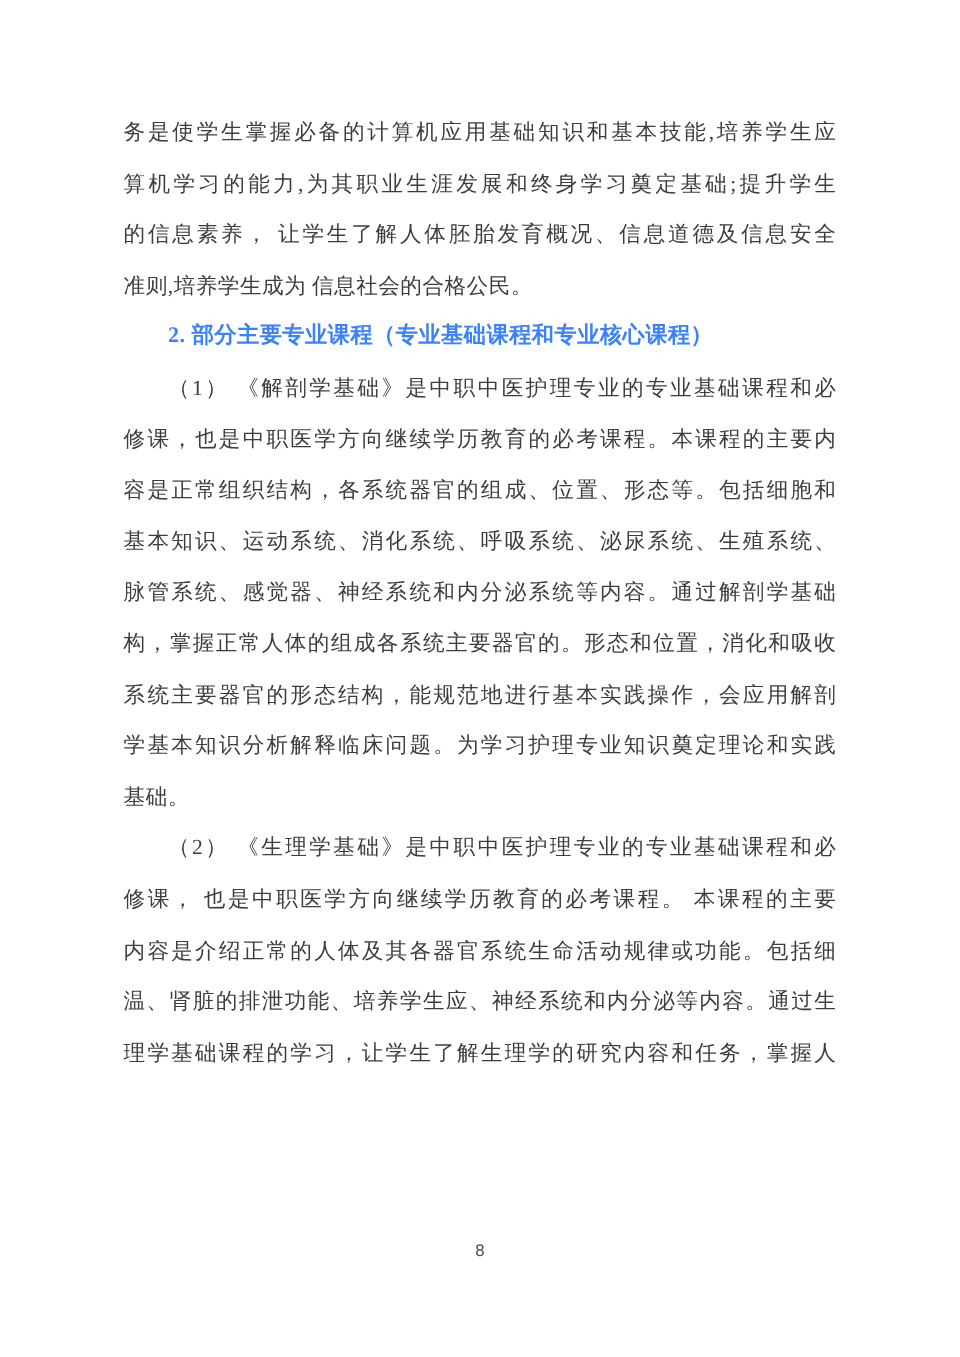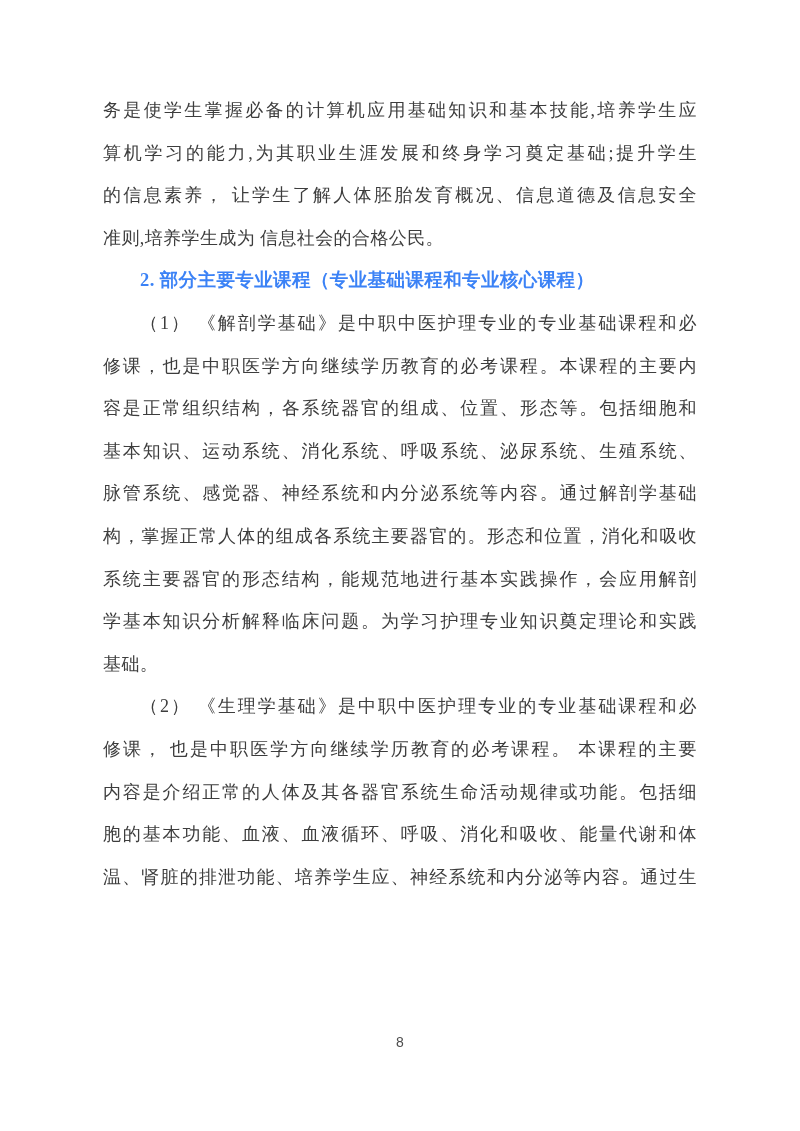--- a/index.html
+++ b/index.html
@@ -82,18 +82,18 @@
         <div class="line">脉管系统、感觉器、神经系统和内分泌系统等内容。通过解剖学基础</div>
         <div class="line">构，掌握正常人体的组成各系统主要器官的。形态和位置，消化和吸收</div>
         <div class="line">系统主要器官的形态结构，能规范地进行基本实践操作，会应用解剖</div>
         <div class="line">学基本知识分析解释临床问题。为学习护理专业知识奠定理论和实践</div>
         <div class="line flush-last">基础。</div>
       </div>
       <div class="paragraph">
         <div class="line first-indent">（2） 《生理学基础》是中职中医护理专业的专业基础课程和必</div>
         <div class="line">修课， 也是中职医学方向继续学历教育的必考课程。 本课程的主要</div>
         <div class="line">内容是介绍正常的人体及其各器官系统生命活动规律或功能。包括细</div>
-        <div class="line">胞的基本功能、血液、血液循环、呼吸、消化和吸收、能量代谢和体</div>
         <div class="line">温、肾脏的排泄功能、培养学生应、神经系统和内分泌等内容。通过生</div>
+        <div class="line">理学基础课程的学习，让学生了解生理学的研究内容和任务，掌握人</div>
       </div>
     </main>
   <div class="page-number">8</div>
 </div>
 
 </body></html>

